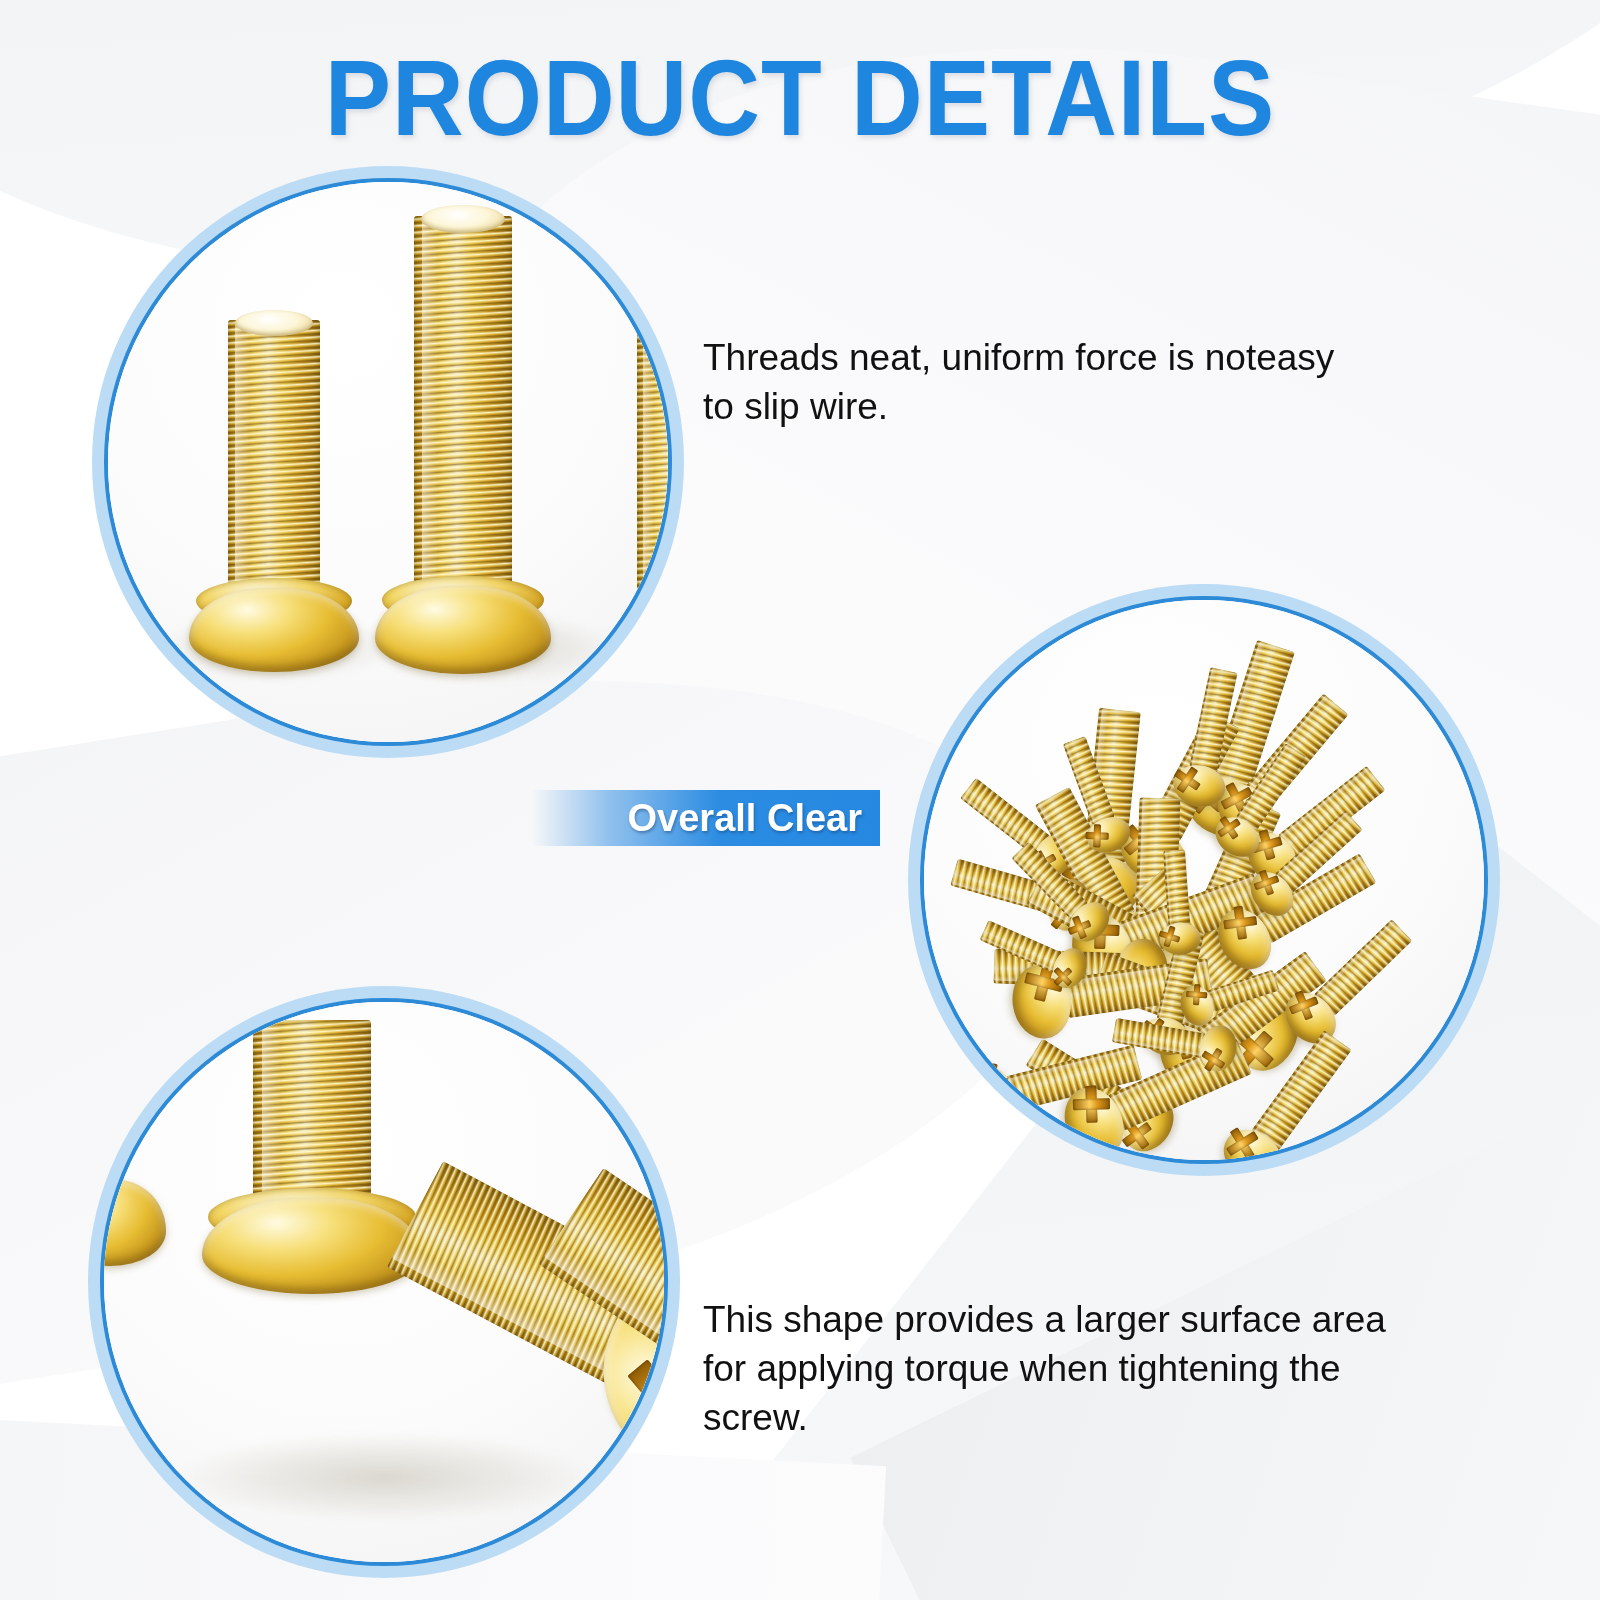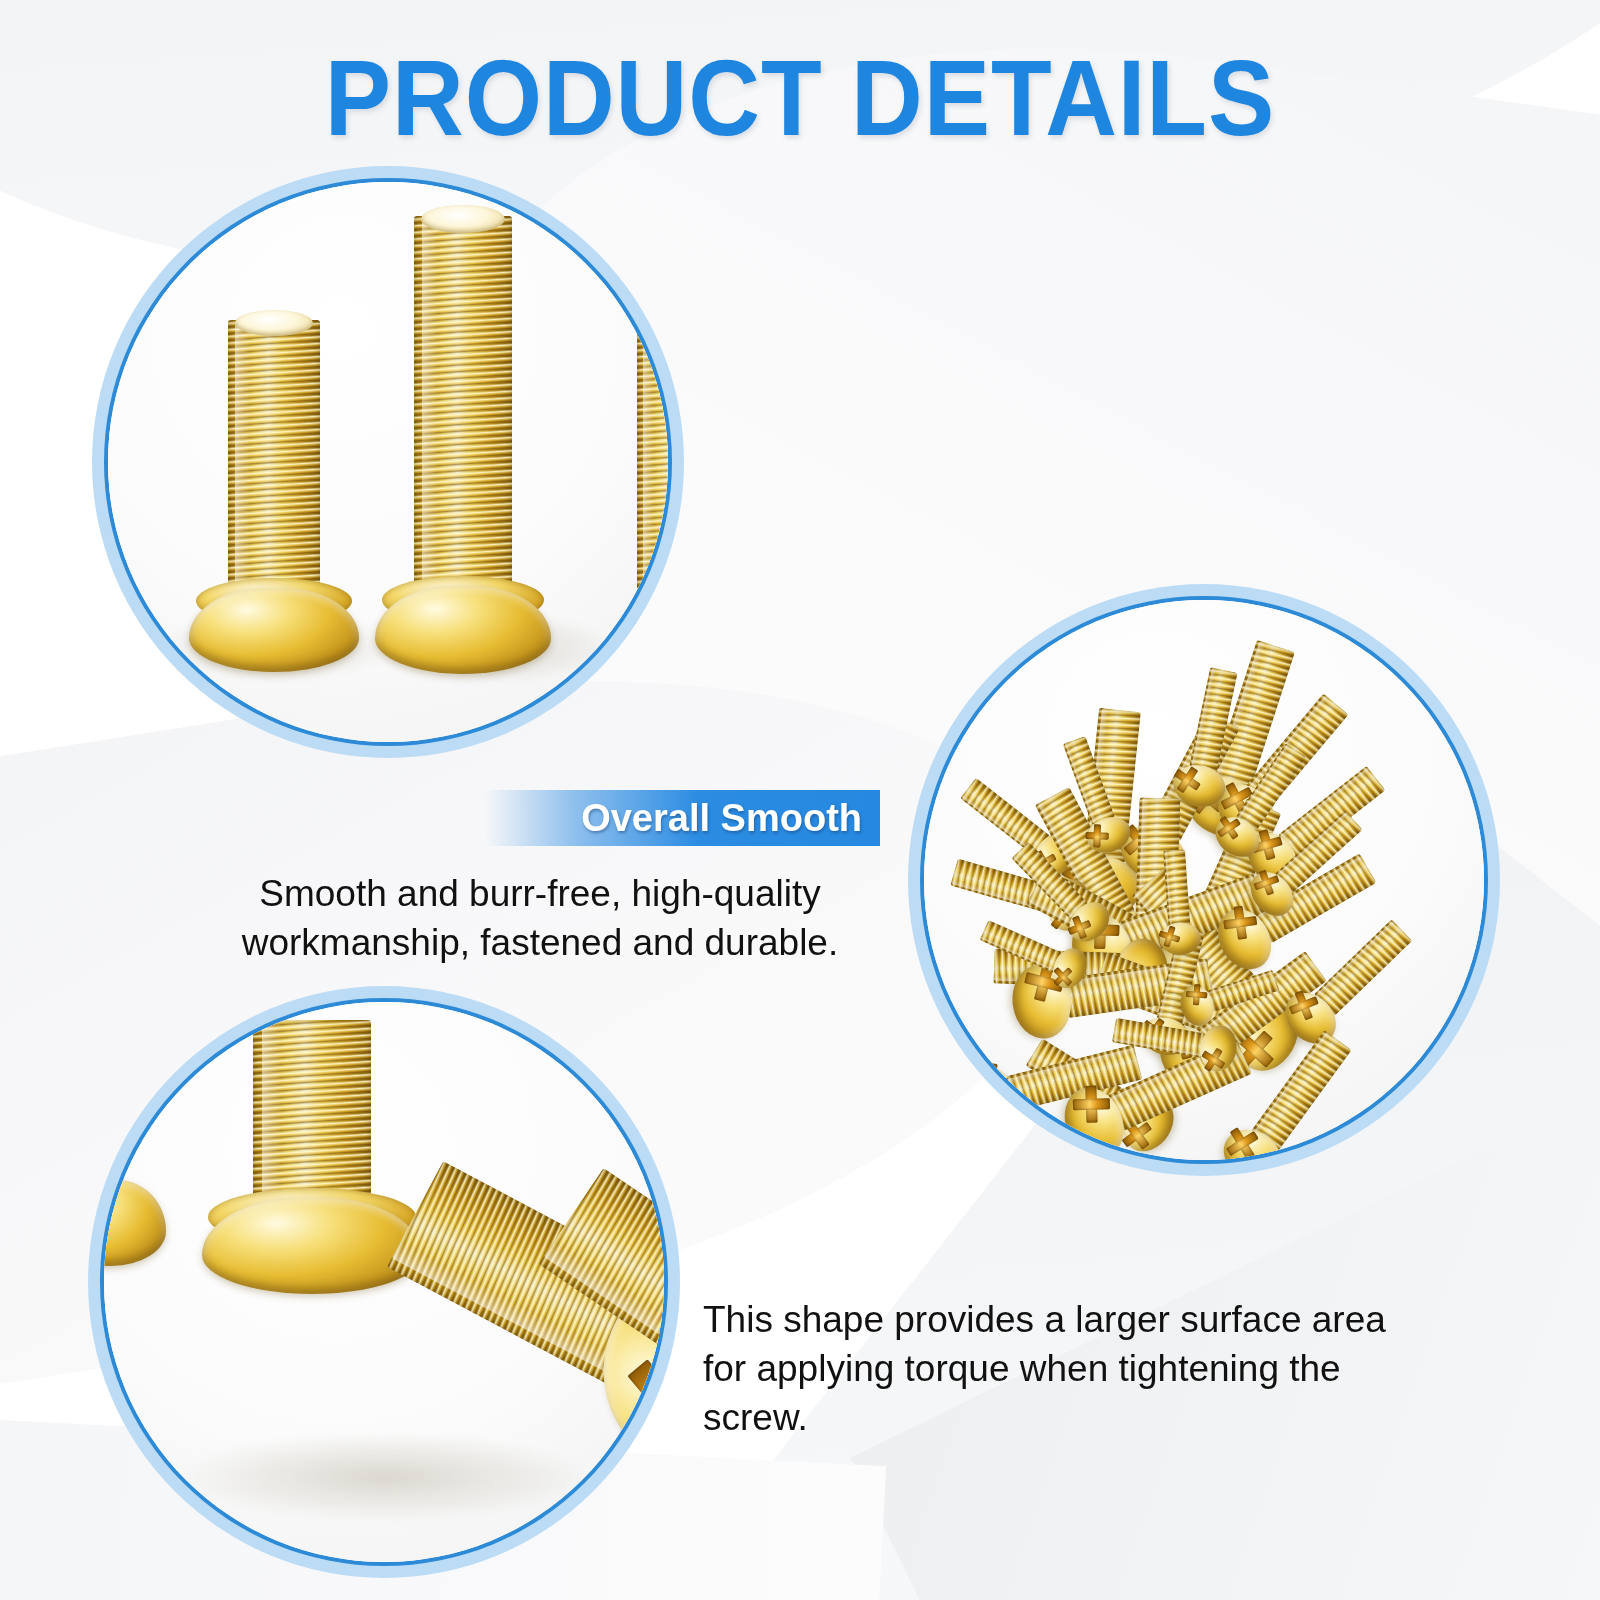--- a/index.html
+++ b/index.html
@@ -618,26 +618,26 @@
       </div>
 
       <div class="screw" style="left:352px; top:214px; width:230px; height:320px; transform: rotate(-56deg);">
         <div class="shaft" style="width:116px; height:244px;"></div>
 
       </div>
     </div>
   </div>
 
   <div class="feature" id="feature-threads">
+    <div class="feature-body">Threads neat, uniform force is noteasy
+to slip wire.</div>
   </div>
 
   <div class="feature" id="feature-smooth">
-    <div class="badge fade-left">Overall Smooth</div>
-    <div class="feature-body">Smooth and burr-free, high-quality
-workmanship, fastened and durable.</div>
+    <div class="badge fade-left">Overall Clear</div>
   </div>
 
   <div class="feature" id="feature-panhead">
     <div class="feature-body">This shape provides a larger surface area
 for applying torque when tightening the
 screw.</div>
   </div>
 
 </div>
 

